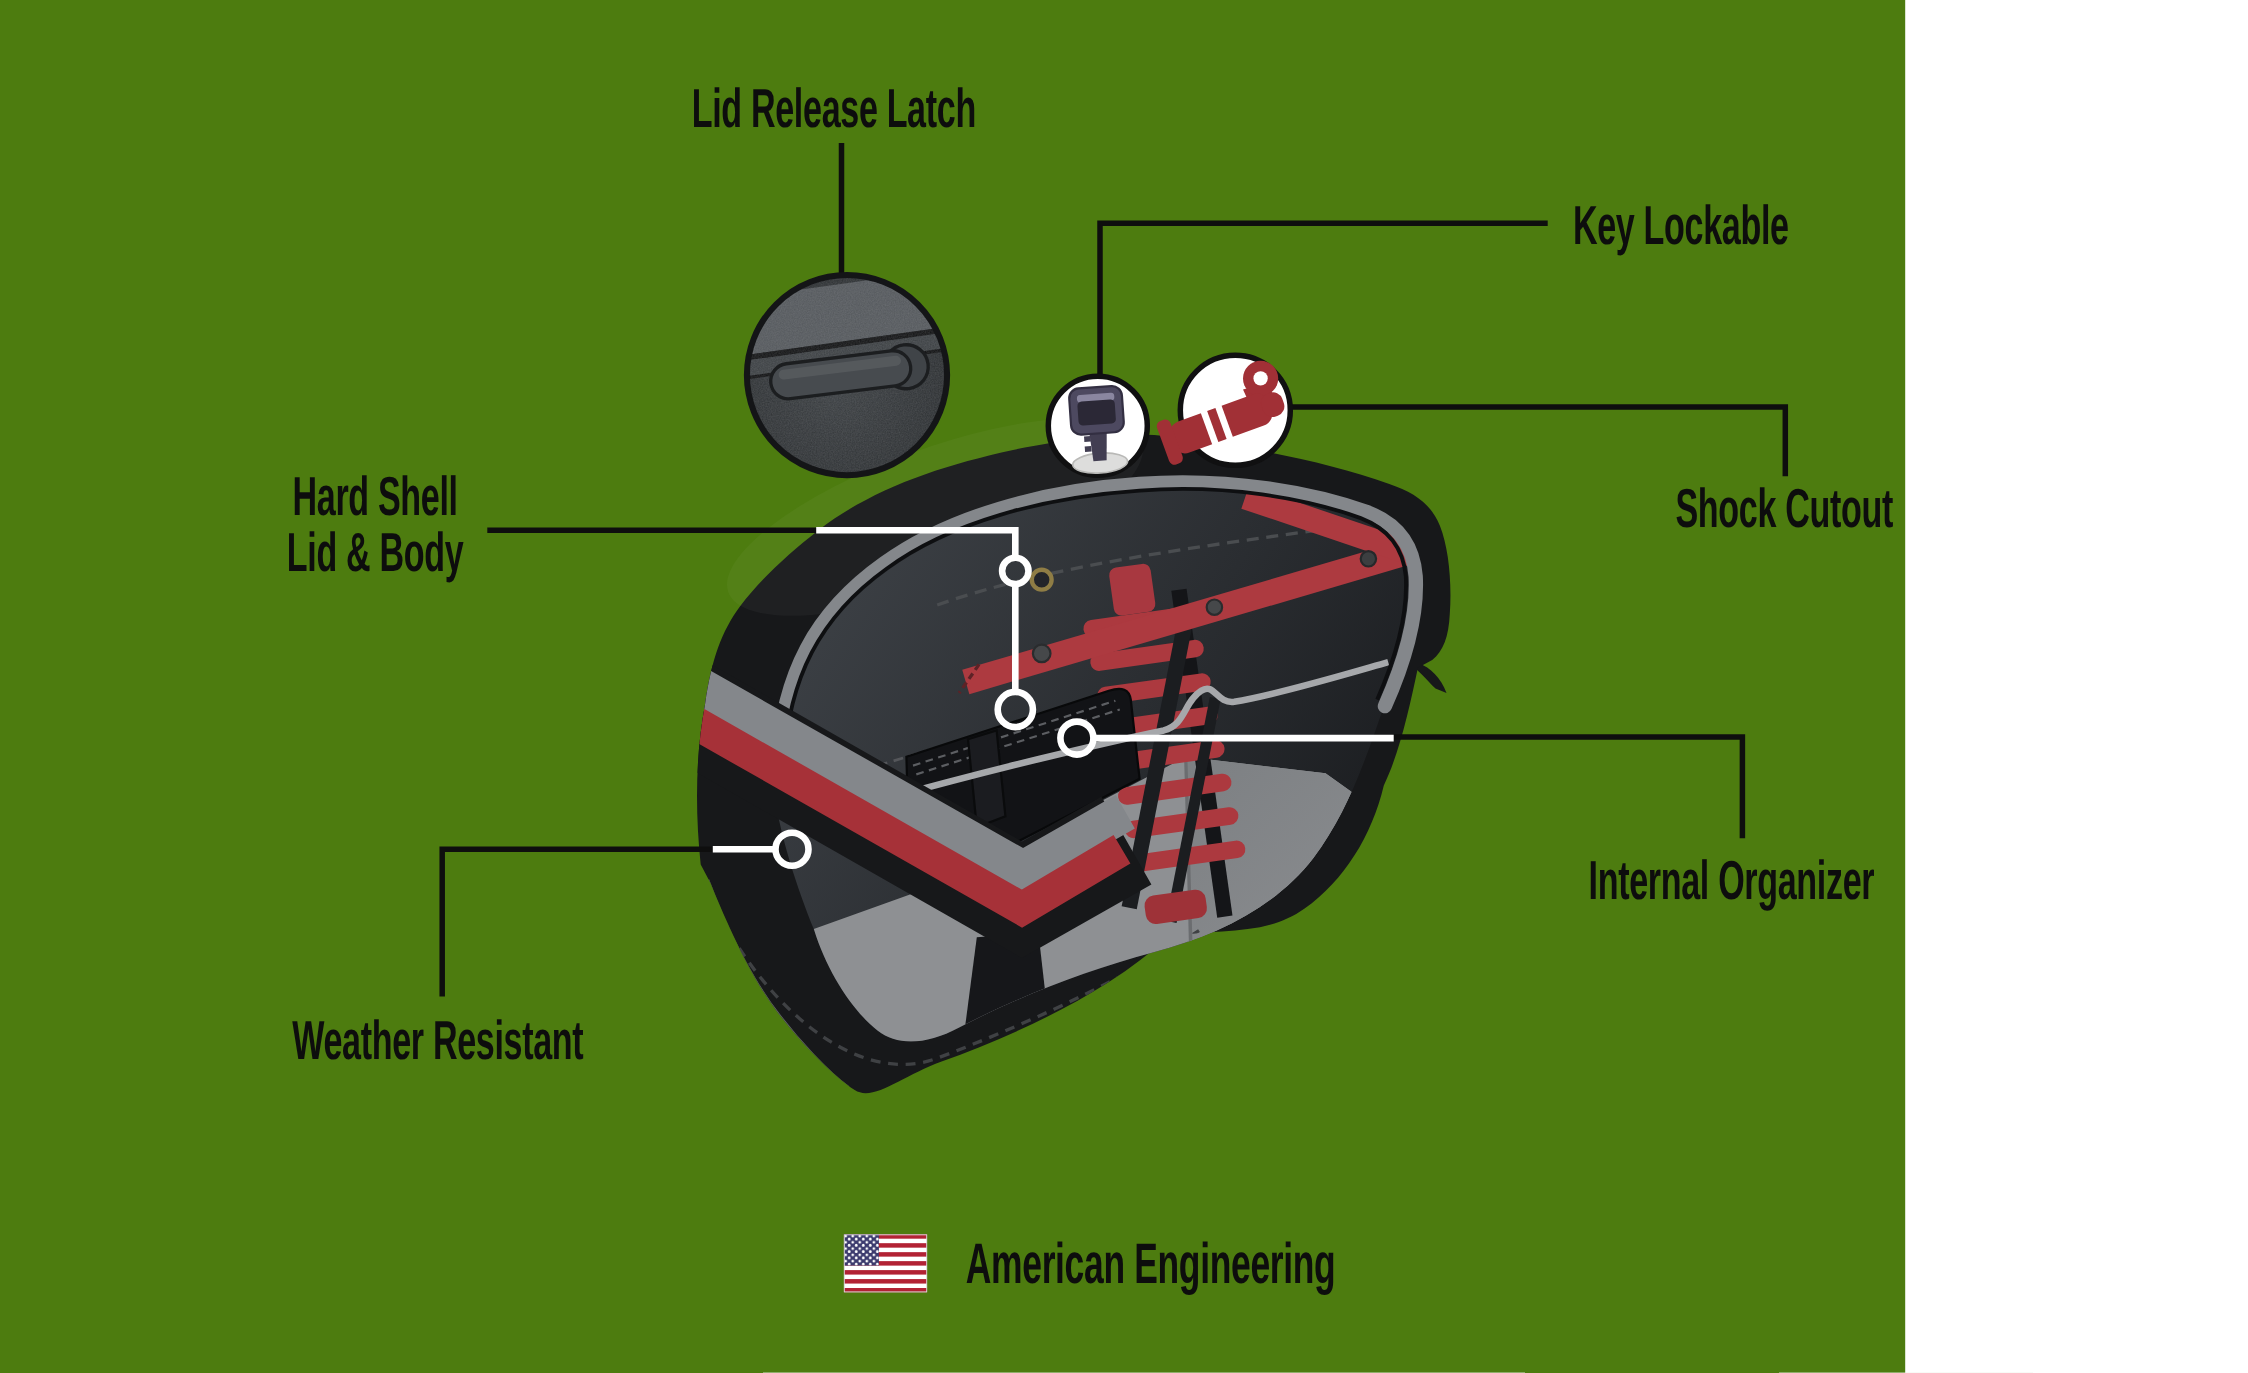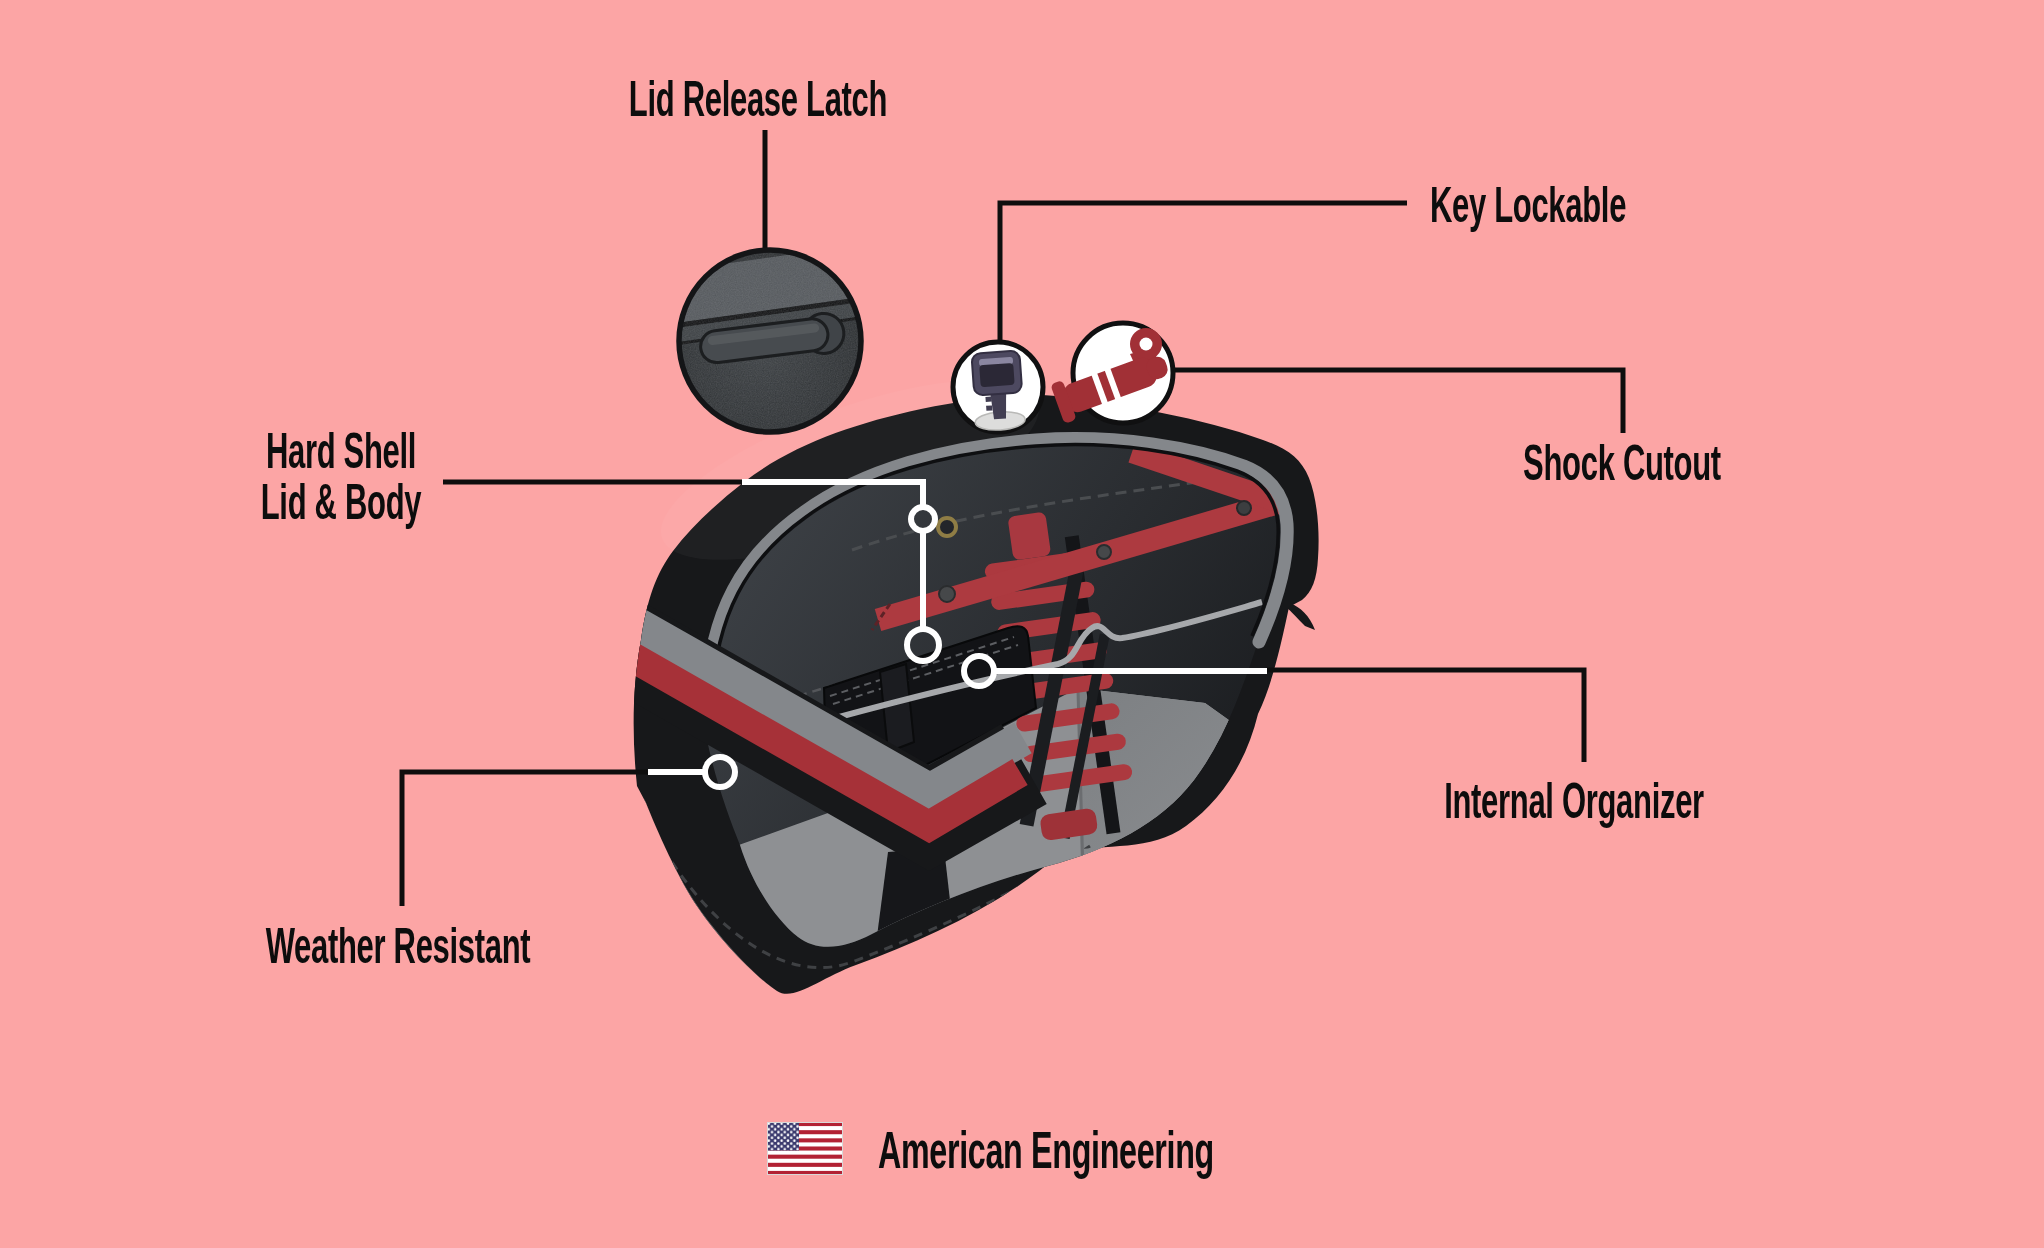--- a/index.html
+++ b/index.html
@@ -1,16 +1,16 @@
 <!DOCTYPE html>
 <html><head>
 <meta charset="utf-8">
 <style>
   html,body{margin:0;padding:0;background:#ffffff;}
-  #stage{position:relative;width:2044px;height:1248px;background:#fca5a5;overflow:hidden;
+  #stage{position:relative;width:1732px;height:1248px;background:#4d7c0f;overflow:hidden;
          font-family:"Liberation Sans",sans-serif;text-decoration:underline;}
   svg{position:absolute;left:0;top:0;}
   .lbl{position:absolute;font-weight:700;font-size:50px;color:#0d0d0d;white-space:nowrap;
        transform:translate(-50%,-50%) scaleX(0.62);letter-spacing:-0.5px;line-height:51px;
        text-align:center;}
   .lbl .ln{display:block;}
   #lbl-american{font-size:52px;}
   #flag{position:absolute;left:767px;top:1122px;width:76px;height:53px;}
 </style>
 </head>

